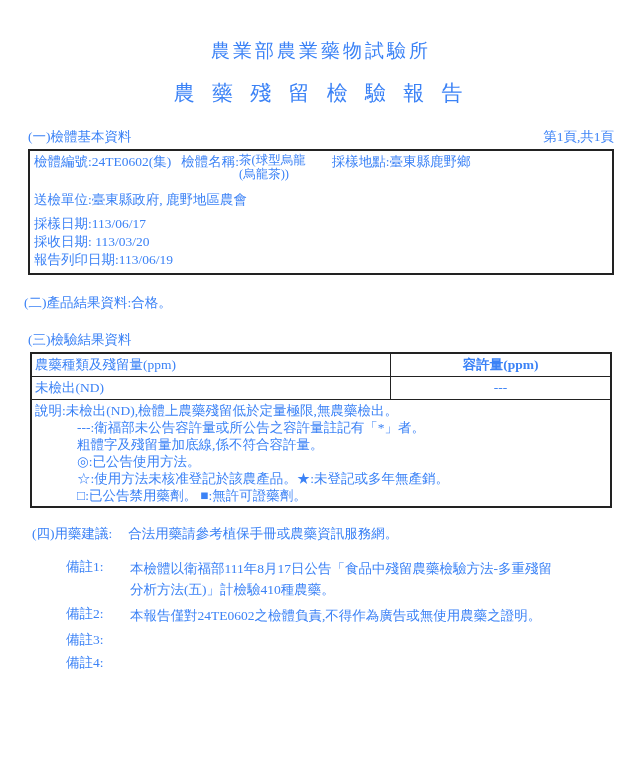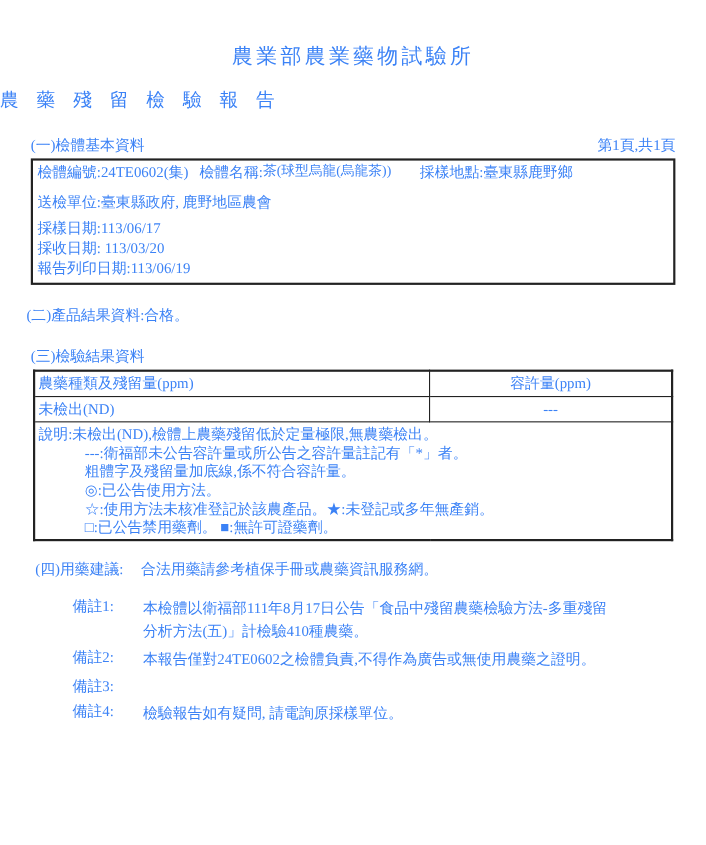--- a/index.html
+++ b/index.html
@@ -13,41 +13,41 @@
     font-size: 13.5px;
     overflow: hidden;
   }
   .org-title {
     text-align: center;
     padding-top: 38px;
     font-size: 19px;
     letter-spacing: 3px;
   }
   .report-title {
-    text-align: left;
+    text-align: center;
     margin-top: 15px;
-    font-size: 17px;
+    font-size: 21px;
     letter-spacing: 6px;
   }
   .sec1-head {
     display: flex;
     justify-content: space-between;
     margin: 21px 28px 0 28px;
     align-items: flex-end;
   }
   .info-box {
     margin: 3px 28px 0 28px;
     border: 2px solid #222222;
     padding: 2px 4px 4px 4px;
   }
   .info-row1 { display: flex; align-items: flex-start; }
   .info-row1 .f-sampleno { margin-right: 10px; white-space: nowrap; }
   .info-row1 .f-namelabel { white-space: nowrap; }
   .sample-name {
-    display: inline-flex; 
+    display: inline-flex; flex-direction: column;
     font-size: 12.5px; line-height: 1.15;
     margin-right: 26px;
   }
   .info-row2 { margin-top: 9px; }
   .info-row3 { display: flex; margin-top: 6px; flex-direction: column; }
   .info-row3 .f-sampdate { margin-right: 30px; }
   .info-row3 .f-harvdate { margin-right: 34px; }
   .sec2-head { margin: 19px 28px 0 24px; }
   .sec3-head { margin: 19px 28px 0 28px; }
   table.results {
@@ -55,21 +55,21 @@
     width: 582px;
     border-collapse: collapse;
     border: 2px solid #222222;
     font-size: 13.5px;
   }
   table.results td {
     border: 1px solid #222222;
     padding: 2px 3px;
   }
   td.th-left { width: 62%; text-align: left; height: 22px; }
-  td.th-right { width: 38%; text-align: center; }
+  td.th-right { width: 38%; text-align: center; font-weight: bold; }
   td.cell-pesticide { padding-left: 32px; height: 20px; }
   td.cell-limit { text-align: center; }
   td.notes-cell { padding: 2px 4px 4px 4px; }
   .note-line { line-height: 17px; white-space: nowrap; }
   .note-line.indent { padding-left: 42px; }
   .sec4-head {
     display: flex;
     margin: 17px 28px 0 32px;
   }
   .sec4-head .advice { margin-left: 16px; }
@@ -153,17 +153,16 @@
     </div>
     <div class="remark-row">
       <span class="remark-label">備註2:</span>
       <span class="remark-body">本報告僅對24TE0602之檢體負責,不得作為廣告或無使用農藥之證明。</span>
     </div>
     <div class="remark-row">
       <span class="remark-label">備註3:</span>
     </div>
     <div class="remark-row">
       <span class="remark-label">備註4:</span>
-      <span class="remark-body">檢驗報告如有疑問, 請電詢原採樣單位。</span>
     </div>
   </div>
 
 </div>
 
 </body></html>

